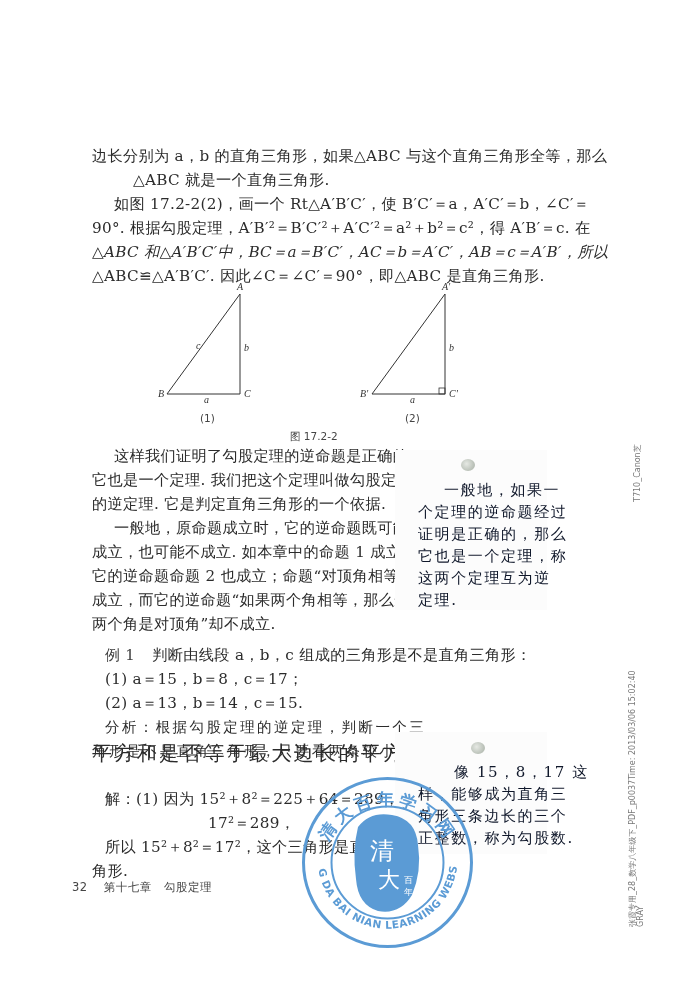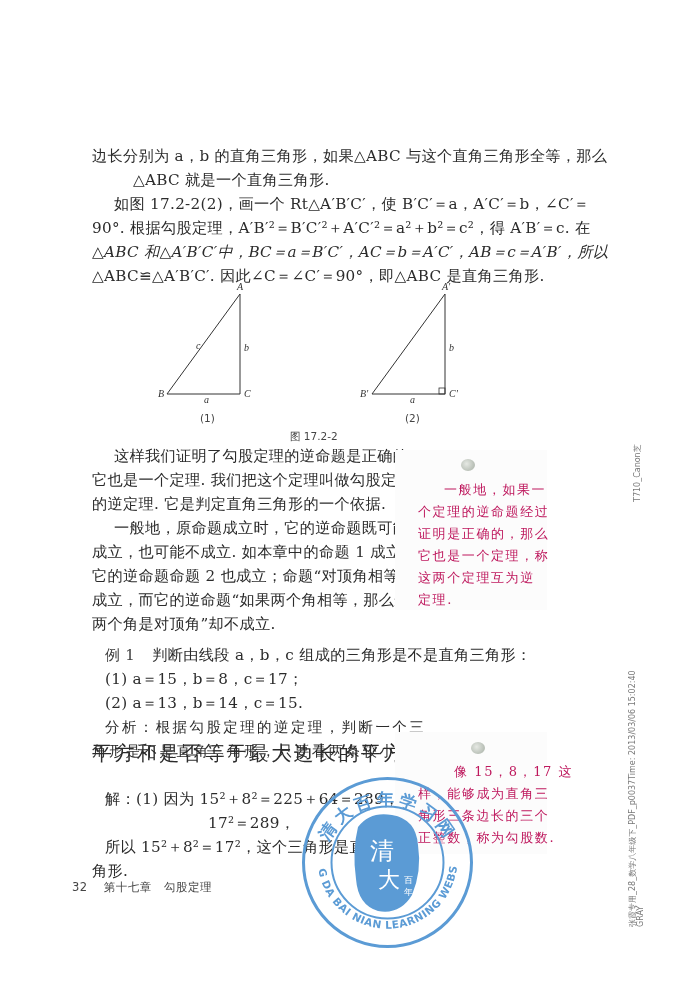--- a/index.html
+++ b/index.html
@@ -3,21 +3,21 @@
 <meta charset="utf-8">
 <style>
   html, body { margin: 0; padding: 0; }
   body {
     width: 700px; height: 1000px; background: #ffffff; position: relative; overflow: hidden;
     font-family: "DejaVu Serif", "Liberation Serif", serif; color: #2b2b2b;
   }
   .line {
     position: absolute; font-size: 15.2px; line-height: 20px; white-space: nowrap; letter-spacing: 0.3px;
   }
-  .small { position: absolute; font-size: 13px; line-height: 20px; white-space: nowrap; letter-spacing: 1.6px; color: #be185d; }
+  .small { position: absolute; font-size: 15px; line-height: 20px; white-space: nowrap; letter-spacing: 1.6px; color: #0f172a; }
   .caption { position: absolute; font-size: 10.5px; color: #444; font-family: "DejaVu Sans", sans-serif; }
   .fig-label { position: absolute; font-size: 10px; font-style: italic; font-family: "Liberation Serif", serif; color: #333; }
   .pin { position: absolute; width: 14px; height: 12px; border-radius: 50%;
          background: radial-gradient(circle at 40% 40%, #e6e9e4, #b8bfb6 70%, #aab2a8); }
   .sidebox { position: absolute; background: #fcfcfc; }
   .footer { position: absolute; font-family: "DejaVu Sans", sans-serif; font-size: 11.5px; color: #444; letter-spacing: 0.5px; }
   .vert { position: absolute; font-family: "DejaVu Sans", sans-serif; font-size: 8px; color: #777;
           transform: rotate(-90deg); transform-origin: left top; white-space: nowrap; }
   .stamp { position: absolute; left: 300px; top: 775px; width: 175px; height: 175px; }
 </style>

